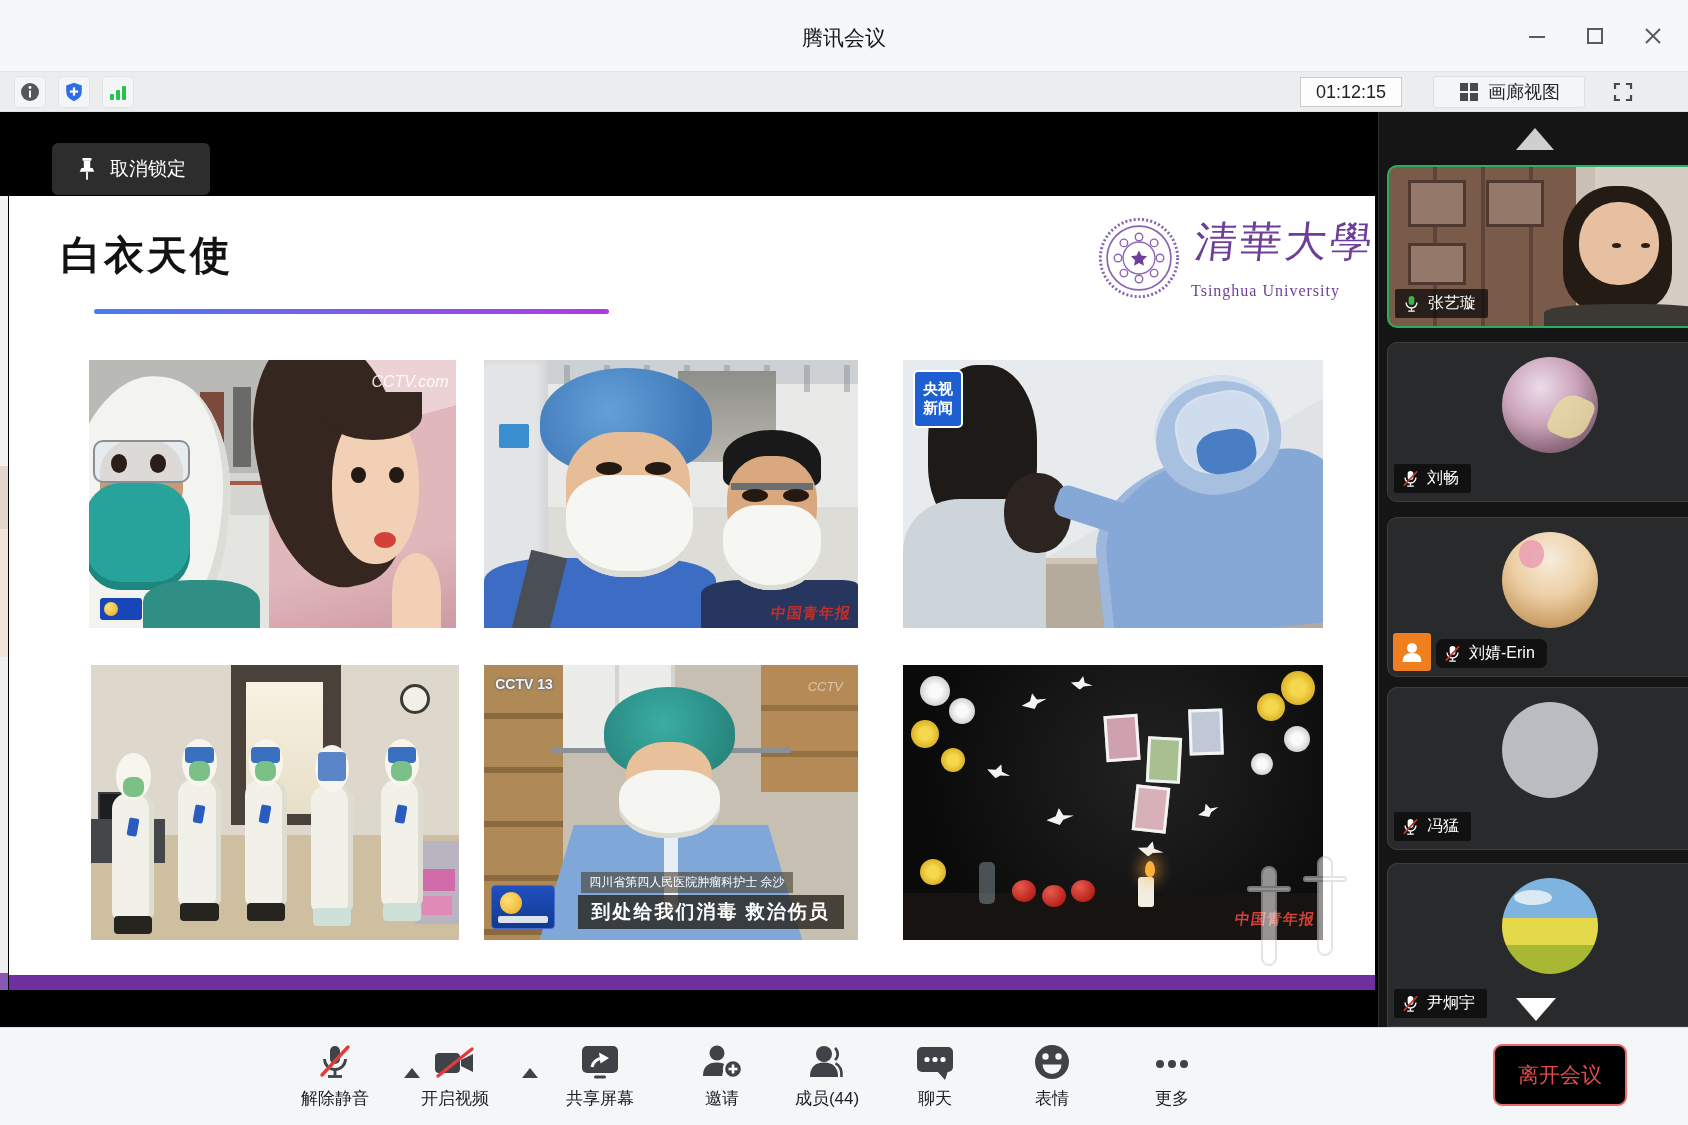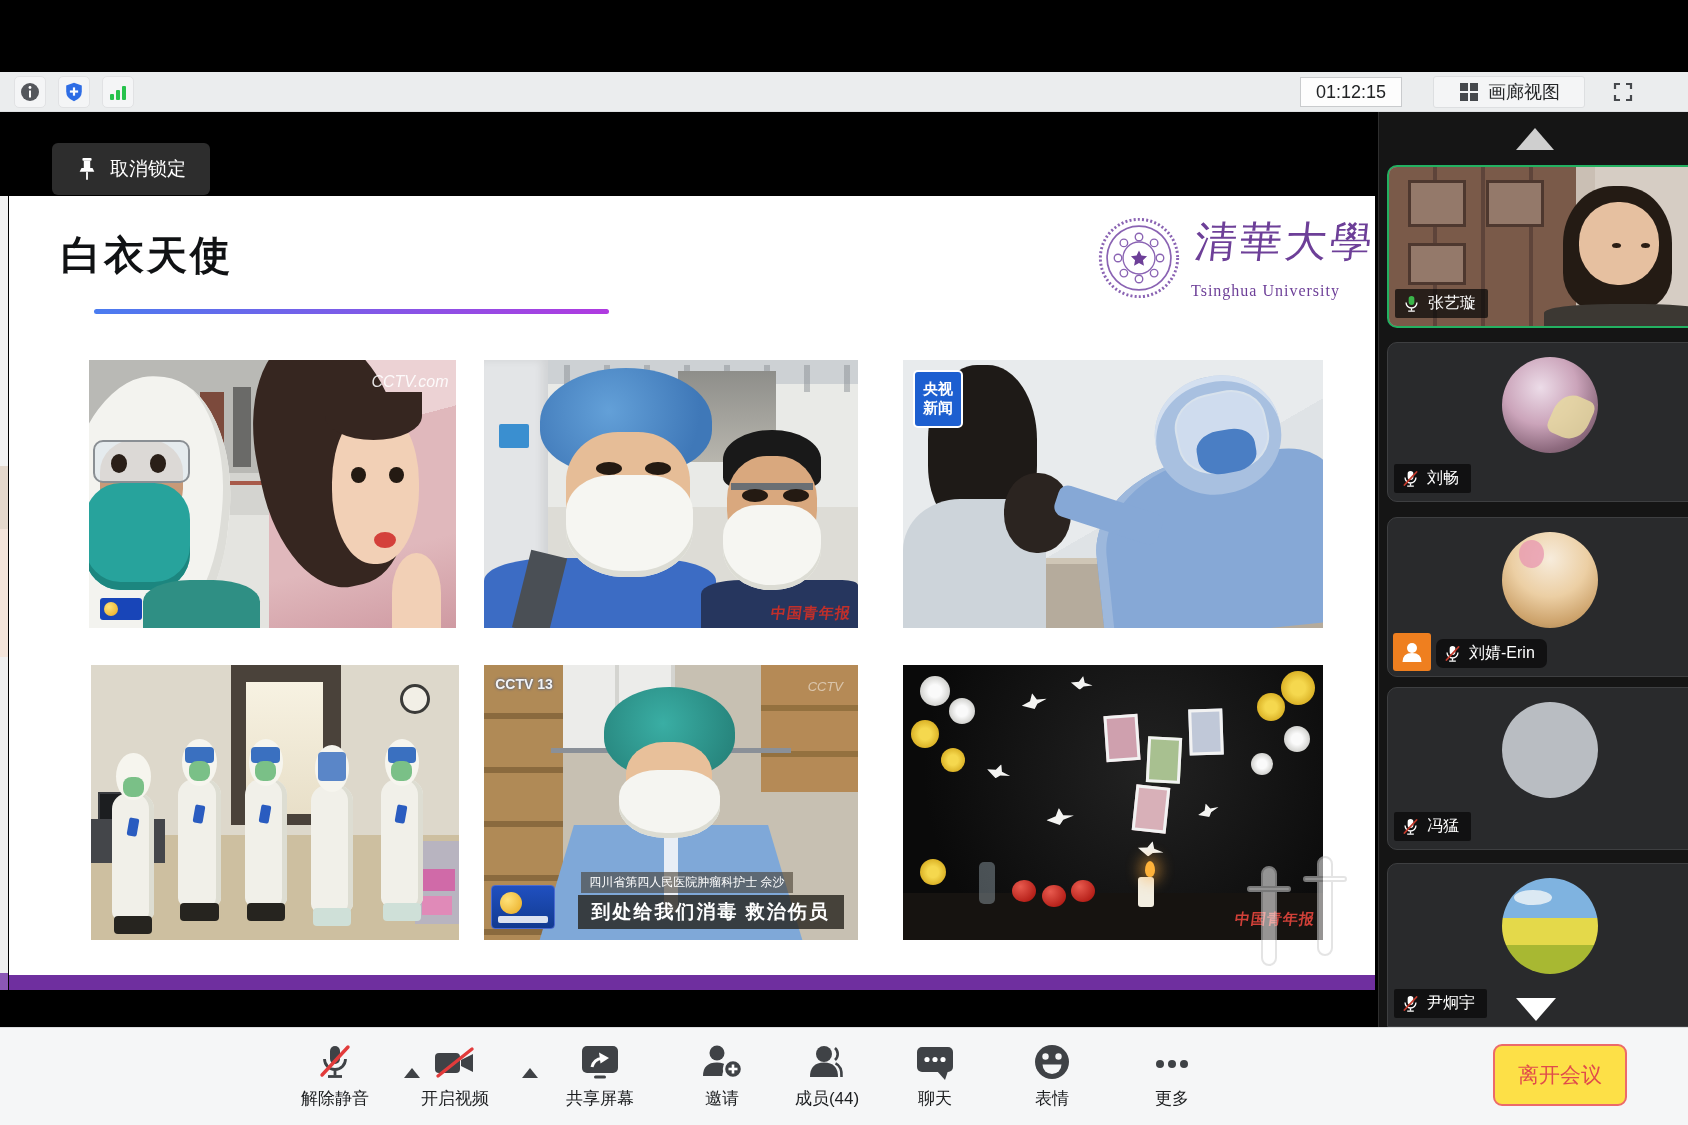--- a/index.html
+++ b/index.html
@@ -207,27 +207,47 @@
   .bottombar { position:absolute; left:0; top:1027px; width:1688px; height:98px; background:#f5f6f7; border-top:1px solid #dcdee0; }
   .tb-item { position:absolute; top:10px; width:124px; height:80px; display:flex; flex-direction:column; align-items:center; justify-content:flex-start; cursor:default; }
   .tb-item .ticon { height:44px; display:flex; align-items:flex-end; justify-content:center; }
   .tb-item .tlabel { margin-top:5px; font-size:17px; color:#1c1e20; white-space:nowrap; }
   .tb-item:nth-child(1){ left:273px; } .tb-item:nth-child(2){ left:393px; }
   .tb-item:nth-child(3){ left:538px; } .tb-item:nth-child(4){ left:660px; }
   .tb-item:nth-child(5){ left:765px; } .tb-item:nth-child(6){ left:873px; }
   .tb-item:nth-child(7){ left:990px; } .tb-item:nth-child(8){ left:1110px; }
   .tb-caret { position:absolute; top:40px; width:0; height:0; border-left:8px solid transparent; border-right:8px solid transparent; border-bottom:10px solid #3f4246; }
   .caret-mic { left:404px; } .caret-cam { left:522px; }
-  .leave-btn { position:absolute; left:1493px; top:16px; width:134px; height:62px; background:#fde047; border:2px solid #ec6a6a; border-radius:9px; color:#e04b4b; font-size:21px; display:flex; align-items:center; justify-content:center; }
+  .leave-btn { position:absolute; left:1493px; top:16px; width:134px; height:62px; background:#000000; border:2px solid #ec6a6a; border-radius:9px; color:#e04b4b; font-size:21px; display:flex; align-items:center; justify-content:center; }
 </style>
 </head>
 <body>
 
 <div class="app">
 
+  <div class="titlebar">
+    <div class="win-title">腾讯会议</div>
+    <div class="win-controls">
+      <div class="win-btn">
+        <svg width="22" height="22" viewBox="0 0 22 22">
+            <line x1="3" y1="12" x2="19" y2="12" stroke="#5a5d60" stroke-width="2"></line>
+          </svg>
+      </div>
+      <div class="win-btn">
+        <svg width="22" height="22" viewBox="0 0 22 22">
+            <rect x="4" y="4" width="14" height="14" fill="none" stroke="#5a5d60" stroke-width="2"></rect>
+          </svg>
+      </div>
+      <div class="win-btn">
+        <svg width="22" height="22" viewBox="0 0 22 22">
+            <path d="M4 4 L18 18 M18 4 L4 18" stroke="#5a5d60" stroke-width="2"></path>
+          </svg>
+      </div>
+    </div>
+  </div>
 
   <div class="topbar">
     <div class="top-left">
       <div class="chip">
         <svg width="22" height="22" viewBox="0 0 22 22">
           <circle cx="11" cy="11" r="9" fill="#54575c"></circle>
             <rect x="10" y="9.5" width="2" height="7" fill="#fff"></rect>
             <circle cx="11" cy="6.5" r="1.4" fill="#fff"></circle>
         </svg>
       </div>

